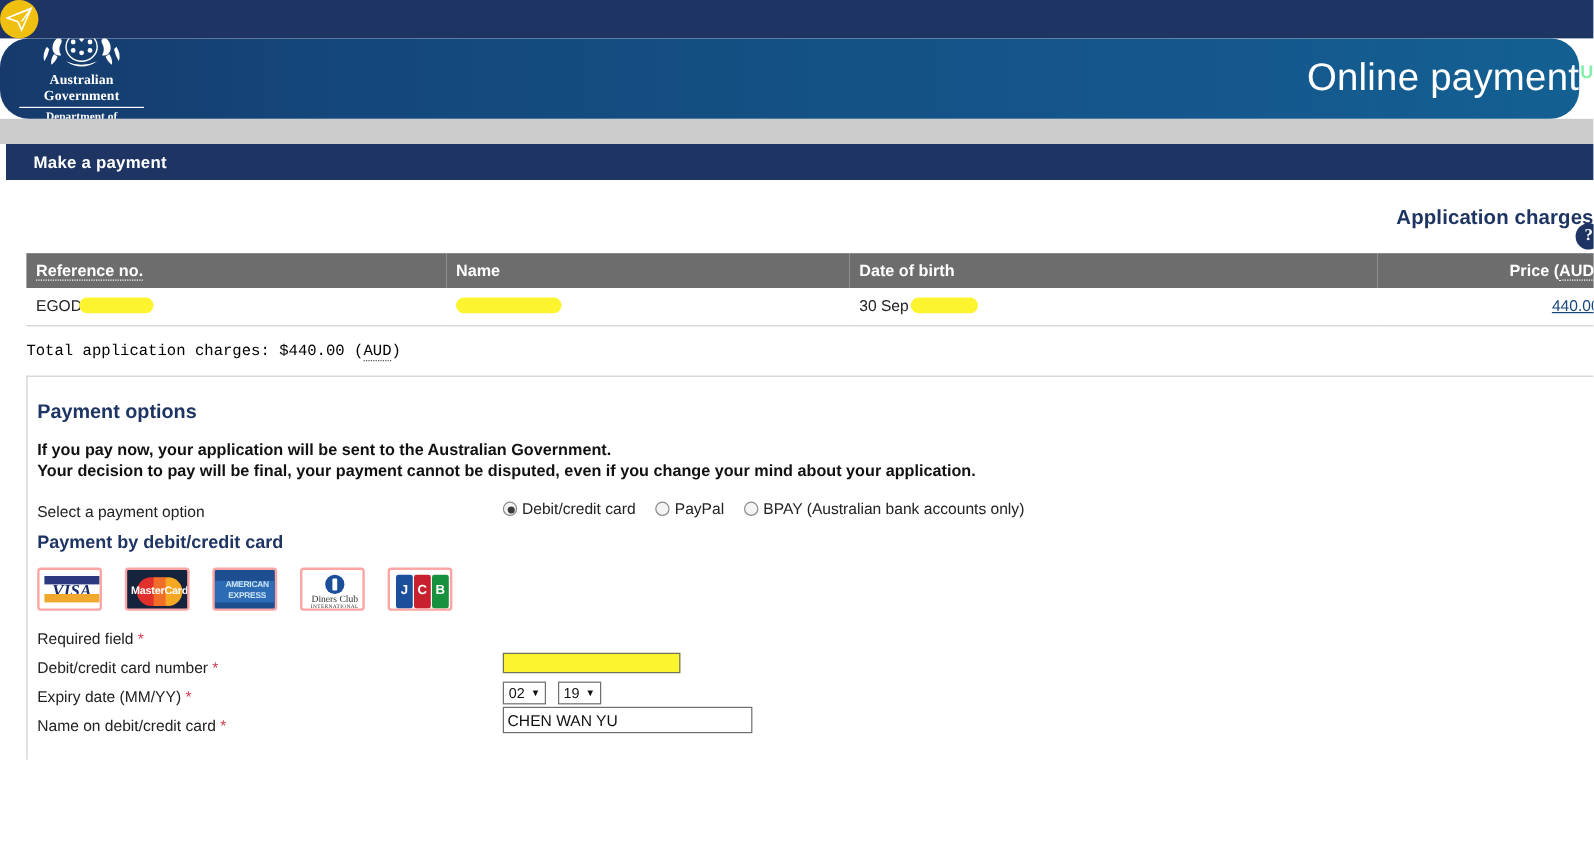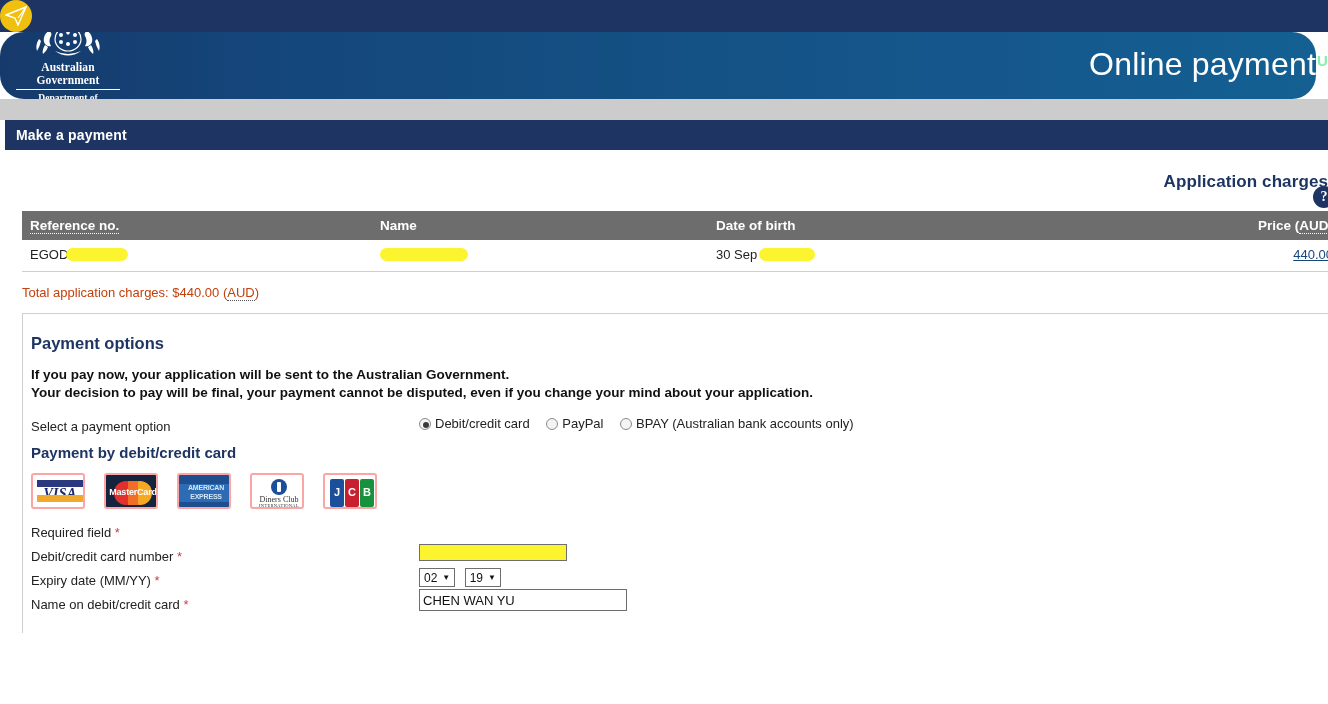--- a/index.html
+++ b/index.html
@@ -84,21 +84,21 @@
 
   
   .section-bar {
     margin-left: 5px;
     width: 1323px; height: 30px;
     background: #1e3563;
     color: #ffffff;
     font-size: 14px;
     font-weight: bold;
     line-height: 30px;
-    padding-left: 11px;
+    padding-left: 23px;
     letter-spacing: .2px;
   }
 
   
   .content {
     position: relative;
     margin-left: 5px;
     width: 1323px;
     background: #ffffff;
     padding: 0 0 0 0;
@@ -160,22 +160,23 @@
     border-radius: 7px;
     height: 13px;
     vertical-align: -2px;
   }
   .redact.r1 { width: 62px; margin-left: -2px; }
   .redact.r2 { width: 88px; margin-left: 0px; }
   .redact.r3 { width: 56px; margin-left: 2px; }
 
   .total-line {
     font-size: 13px;
-    color: #c2410c;
+    color: #000000;
     padding: 13px 0 0 17px;
+    font-family: Liberation Mono, monospace;
   }
   .total-line .u { border-bottom: 1px dotted #555; }
 
   
   .panel {
     margin: 13px 0 0 17px;
     width: 1311px;
     border: 1px solid #cfcfcf;
     border-bottom: none;
     background: #ffffff;

